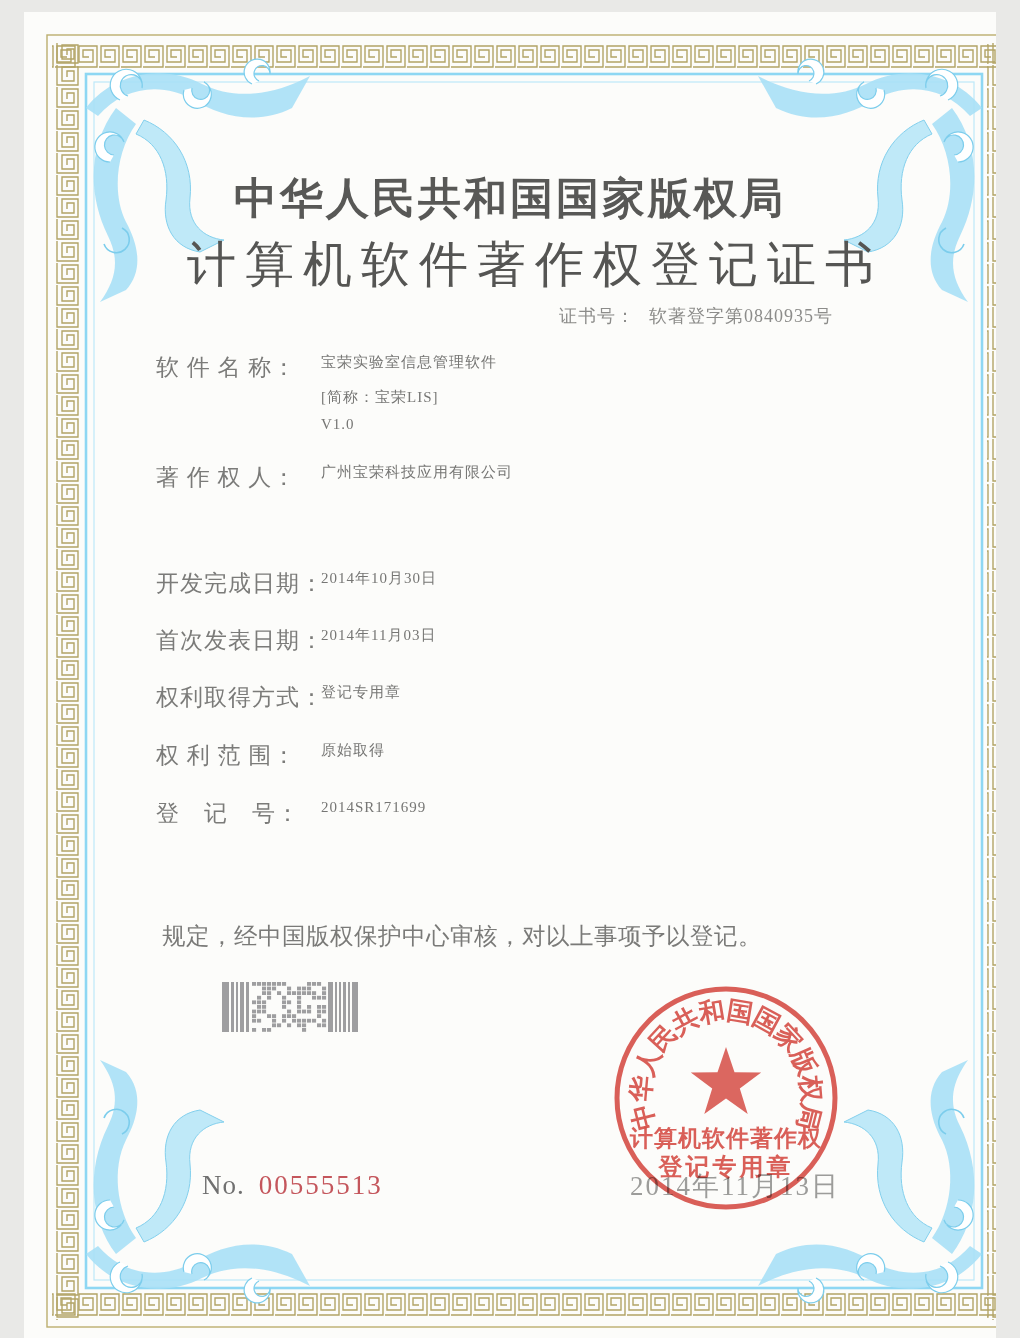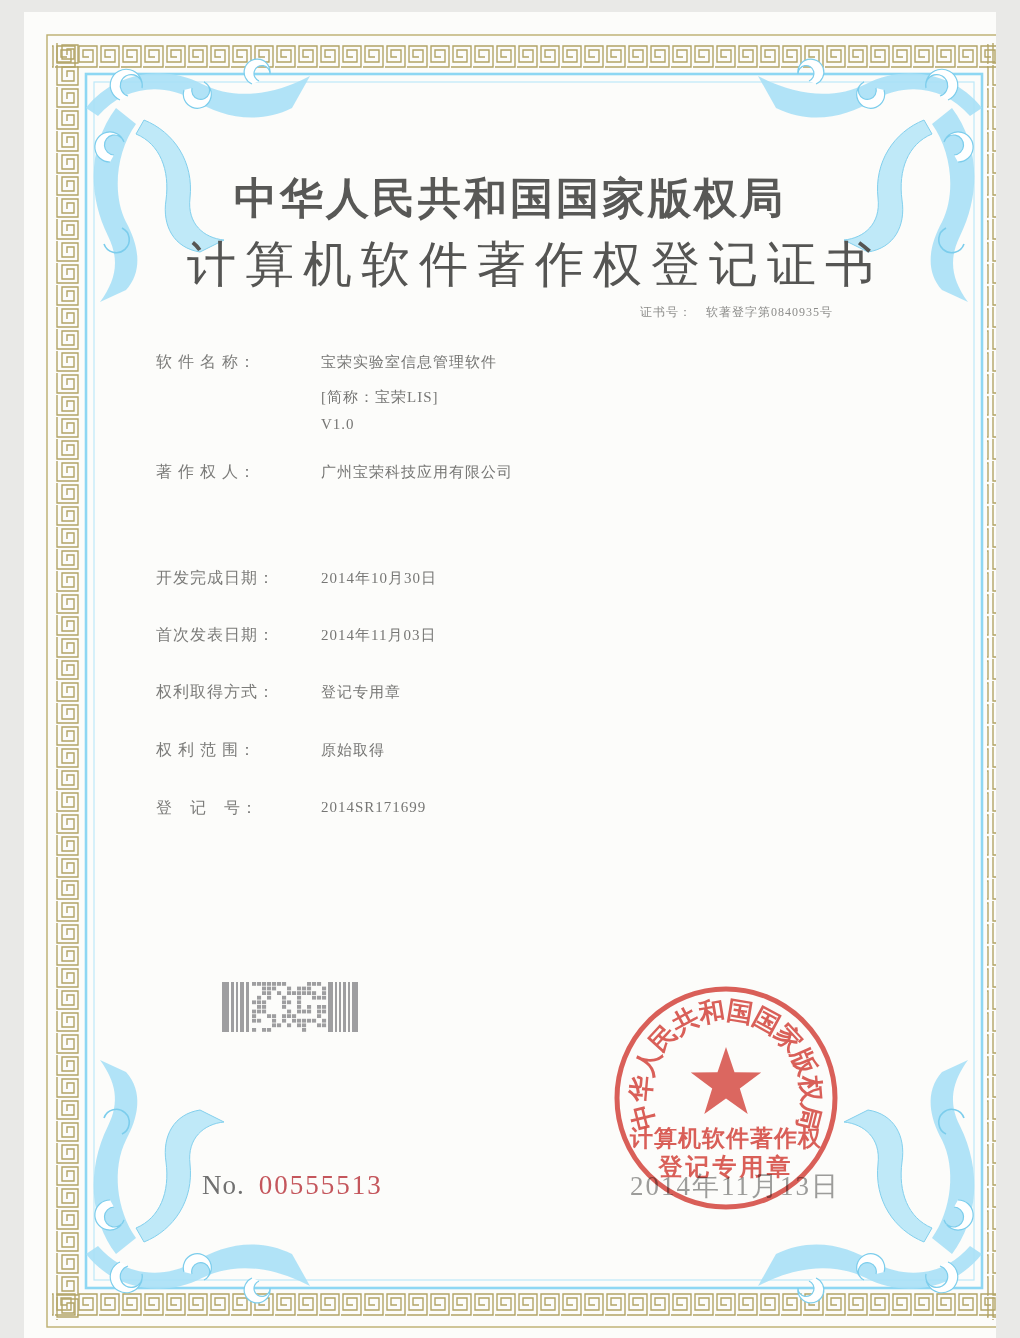--- a/index.html
+++ b/index.html
@@ -13,24 +13,24 @@
   svg{display:block;}
   .authority-title{
     left:0;right:0;top:158px;text-align:center;
     font-size:43px;font-weight:700;letter-spacing:3px;color:#585856;
   }
   .cert-title{
     left:60px;right:10px;top:220px;text-align:center;
     font-size:49px;font-weight:400;letter-spacing:9px;color:#555553;
   }
   .cert-no-line{
-    top:292px;right:163px;font-size:12px;color:#8c8c8a;letter-spacing:1px;
+    top:292px;right:163px;font-size:18px;color:#8c8c8a;letter-spacing:1px;
   }
   .cert-no-line .lbl{margin-right:14px;}
-  .field-label{left:132px;font-size:16px;color:#7b7b79;letter-spacing:1px;white-space:pre;}
+  .field-label{left:132px;font-size:23px;color:#7b7b79;letter-spacing:1px;white-space:pre;}
   .field-value{left:297px;font-size:15px;color:#767674;letter-spacing:1px;white-space:pre;}
   .statement{
     left:138px;width:762px;font-size:23.5px;color:#7a7a78;letter-spacing:0.5px;
   }
   .indent{text-indent:48px;}
   .issue-date{
     left:606px;top:1156px;font-size:27px;color:#9c9c9a;letter-spacing:2px;z-index:1;
   }
   .serial{left:178px;top:1158px;font-size:27px;z-index:1;text-align:center;}
   .serial .prefix{color:#707070;letter-spacing:1px;}
@@ -103,20 +103,21 @@
 
   <div class="abs field-label" style="top:670px">权利取得方式：</div>
   <div class="abs field-value" style="top:671px">登记专用章</div>
 
   <div class="abs field-label" style="top:728px">权 利 范 围：</div>
   <div class="abs field-value" style="top:729px">原始取得</div>
 
   <div class="abs field-label" style="top:786px">登　记　号：</div>
   <div class="abs field-value" style="top:787px">2014SR171699</div>
 
+  <div class="abs statement" style="top:908px">规定，经中国版权保护中心审核，对以上事项予以登记。</div>
 
   <svg class="abs barcode-svg" width="140" height="54" viewBox="0 0 140 54" id="barcode">
       <rect x="0" y="2" width="7" height="50" fill="#9e9ea0"></rect>
       <rect x="9" y="2" width="3" height="50" fill="#9e9ea0"></rect>
       <rect x="14" y="2" width="2" height="50" fill="#9e9ea0"></rect>
       <rect x="18" y="2" width="4" height="50" fill="#9e9ea0"></rect>
       <rect x="24" y="2" width="3" height="50" fill="#9e9ea0"></rect>
       <rect x="106" y="2" width="5" height="50" fill="#9e9ea0"></rect>
       <rect x="113" y="2" width="2" height="50" fill="#9e9ea0"></rect>
       <rect x="117" y="2" width="2" height="50" fill="#9e9ea0"></rect>

